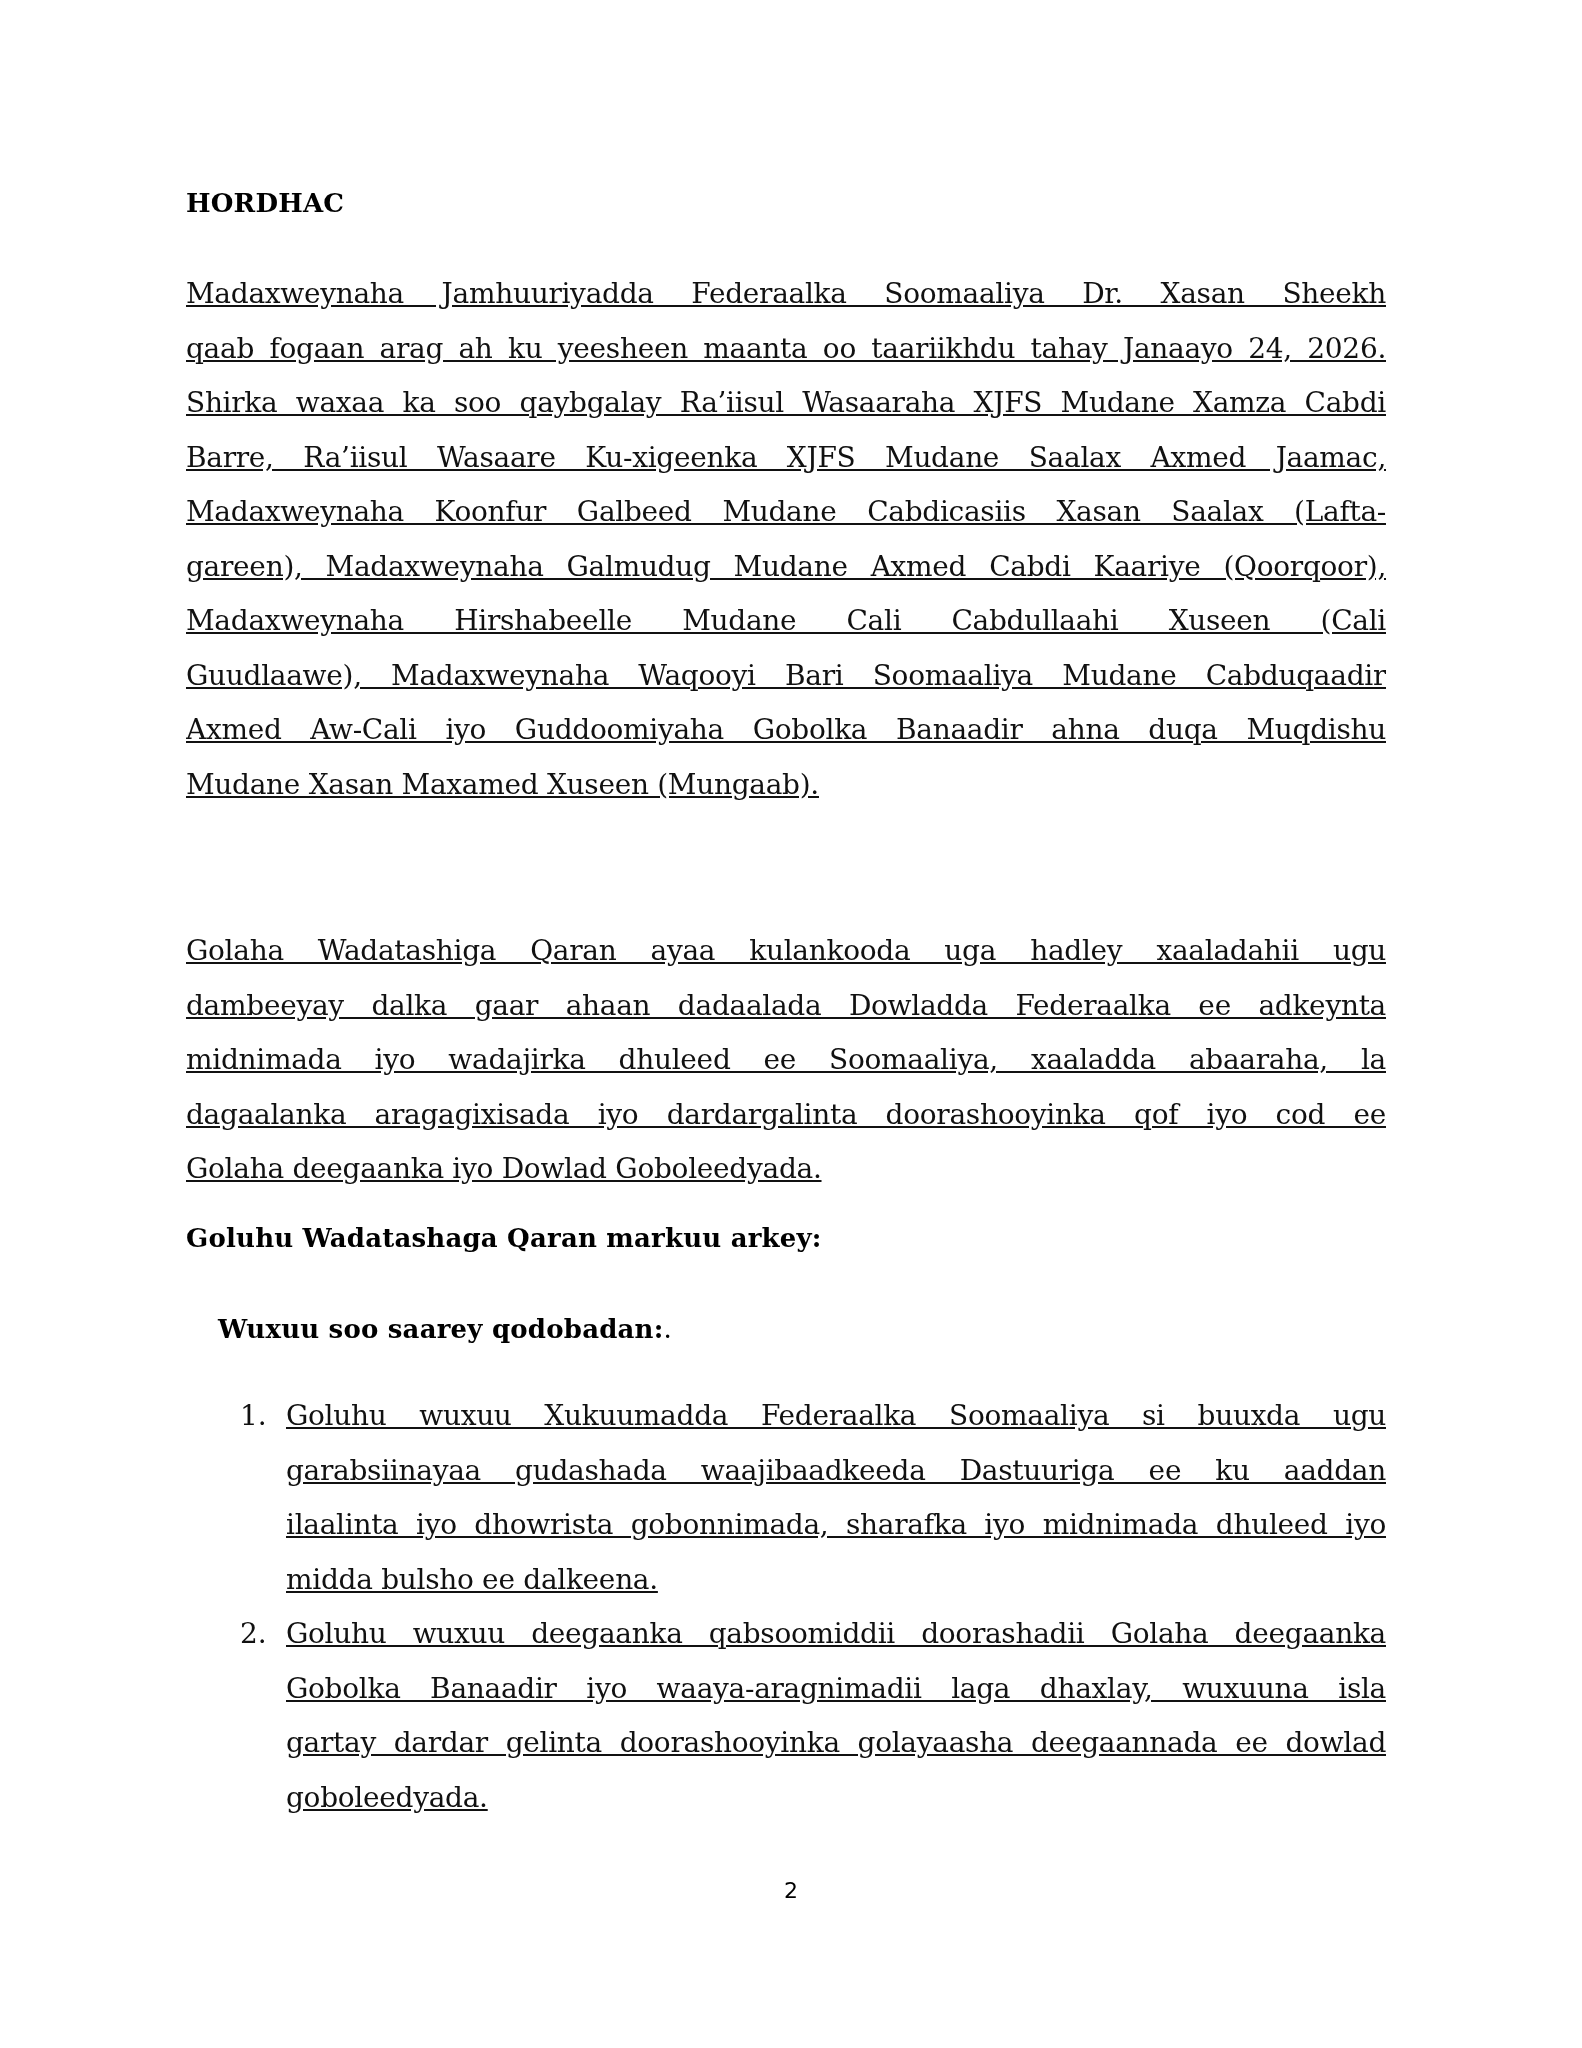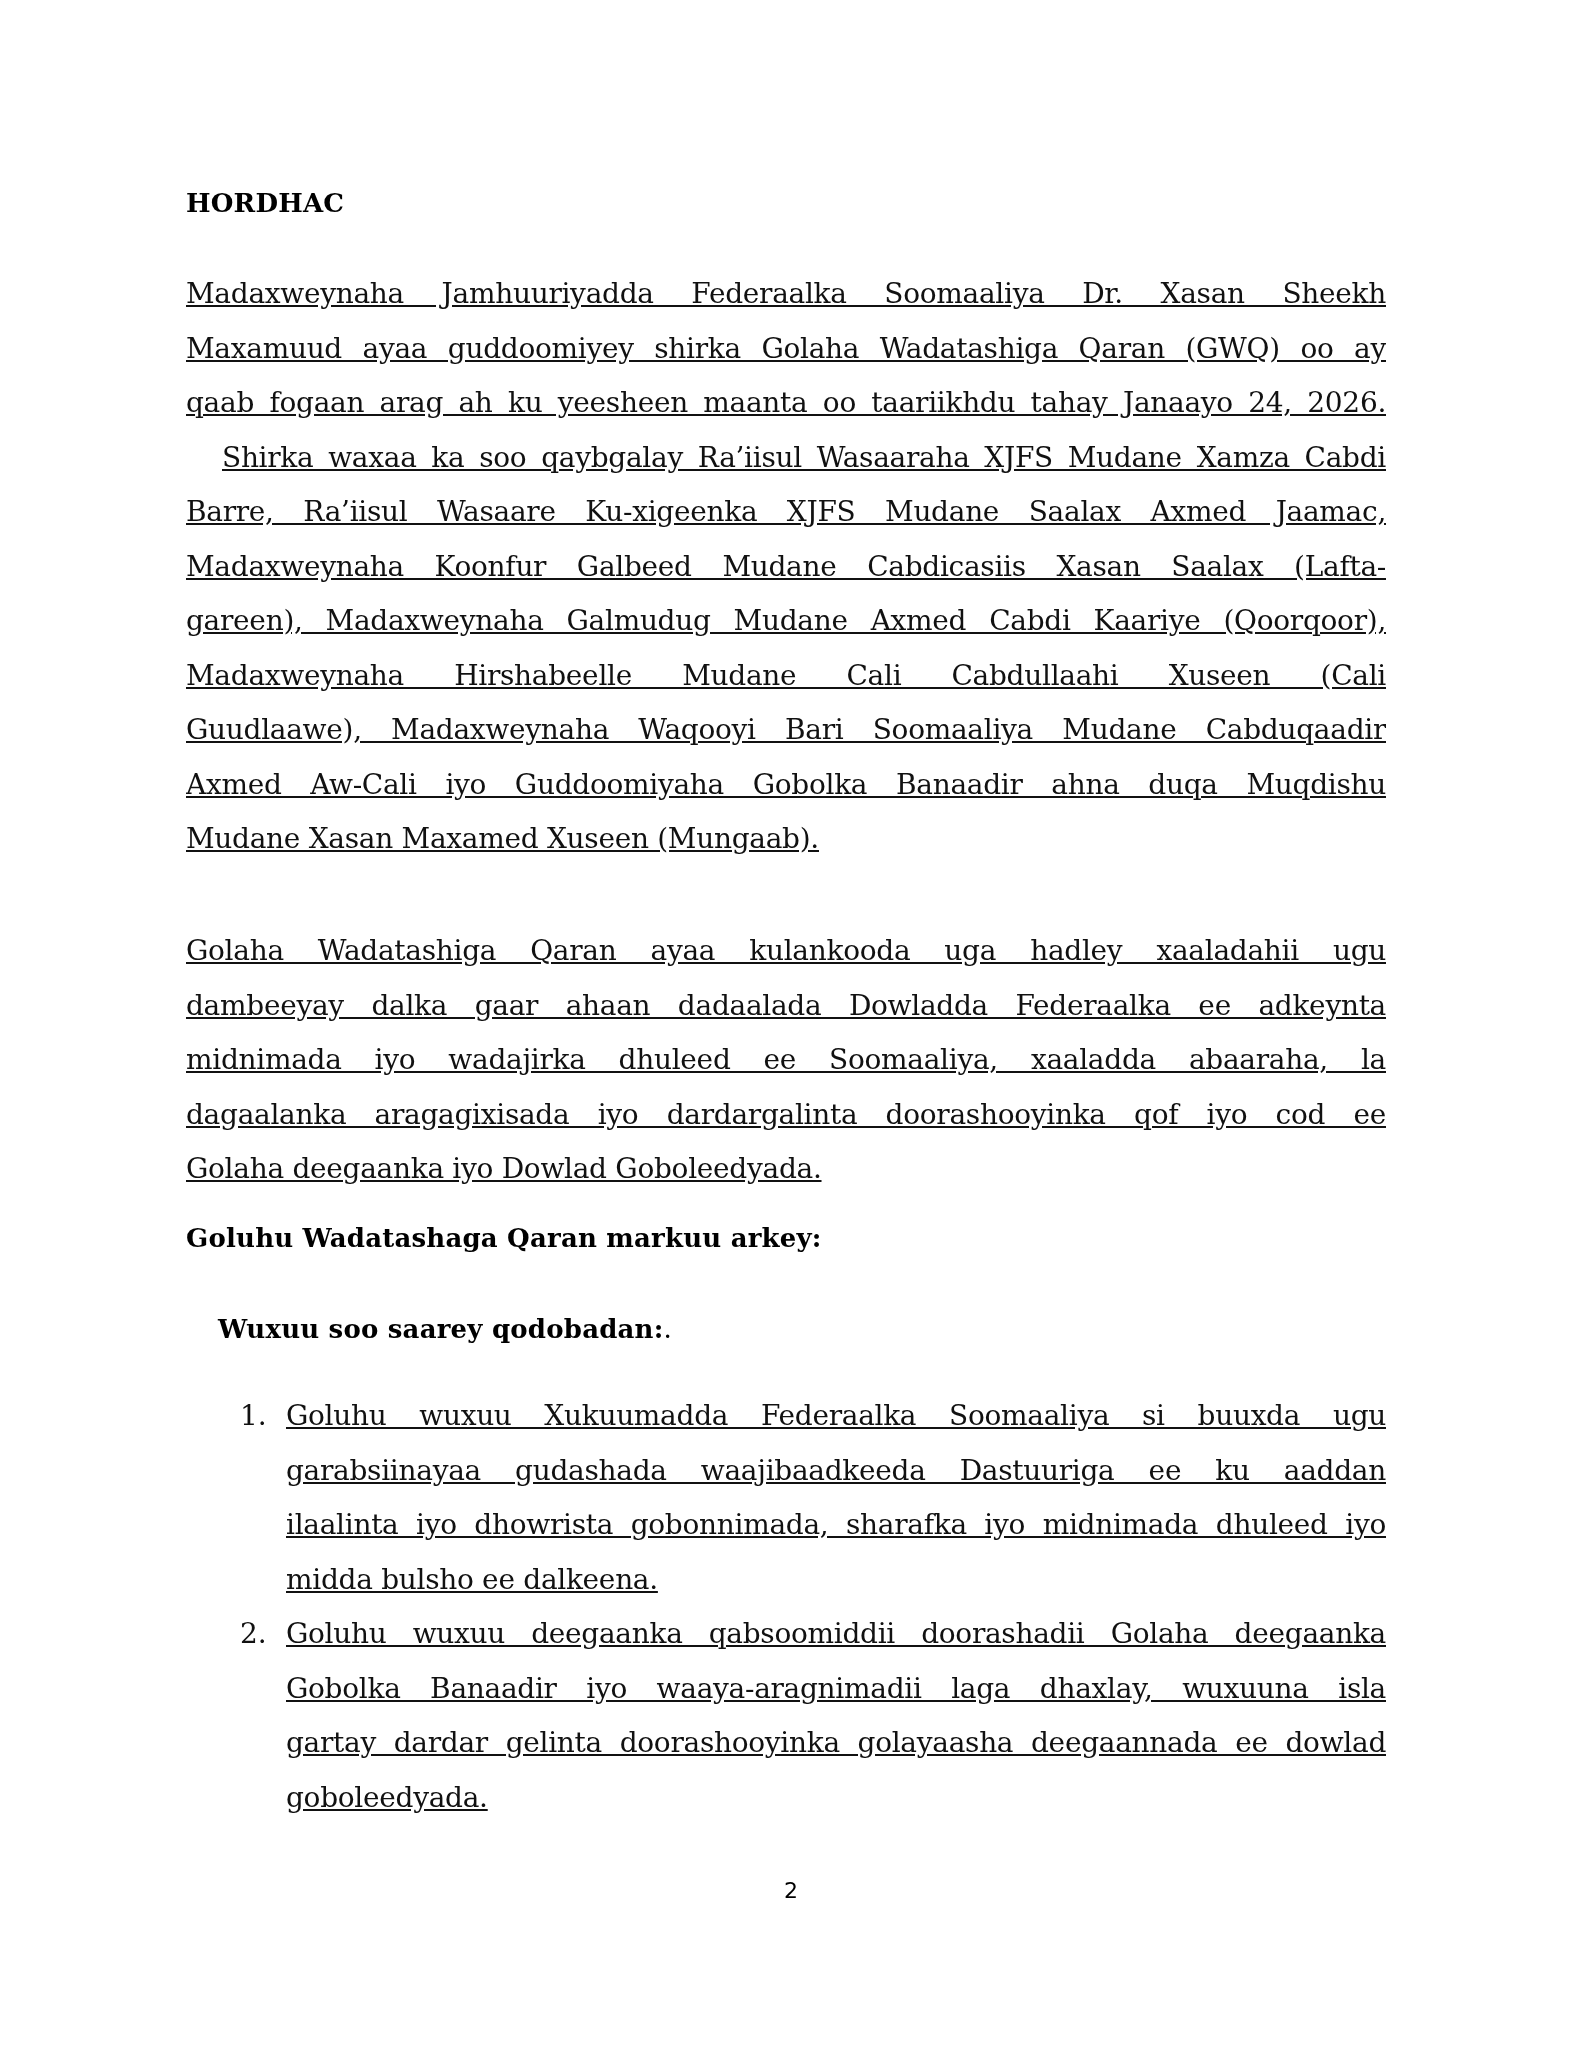--- a/index.html
+++ b/index.html
@@ -38,23 +38,22 @@
   </style>
 </head>
 <body>
 
 <div class="page">
 
   <div class="heading" style="top:188px;">HORDHAC</div>
 
   <div class="para" style="top:267px;">
     <span class="line" style="white-space: normal; overflow: hidden;">Madaxweynaha Jamhuuriyadda Federaalka Soomaaliya Dr. Xasan Sheekh</span>
-    <span class="line" style="white-space: normal; overflow: hidden;">Maxamuud ayaa guddoomiyey shirka Golaha Wadatashiga Qaran (GWQ) oo ay</span>
     <span class="line" style="white-space: normal; overflow: hidden;">qaab fogaan arag ah ku yeesheen maanta oo taariikhdu tahay Janaayo 24, 2026.</span>
-    <span class="line" style="white-space: normal; overflow: hidden; margin-left: 36px;">Shirka waxaa ka soo qaybgalay Ra’iisul Wasaaraha XJFS Mudane Xamza Cabdi</span>
+    <span class="line" style="white-space: normal; overflow: hidden;">Shirka waxaa ka soo qaybgalay Ra’iisul Wasaaraha XJFS Mudane Xamza Cabdi</span>
     <span class="line" style="white-space: normal; overflow: hidden;">Barre, Ra’iisul Wasaare Ku-xigeenka XJFS Mudane Saalax Axmed Jaamac,</span>
     <span class="line" style="white-space: normal; overflow: hidden;">Madaxweynaha Koonfur Galbeed Mudane Cabdicasiis Xasan Saalax (Lafta-</span>
     <span class="line" style="white-space: normal; overflow: hidden;">gareen), Madaxweynaha Galmudug Mudane Axmed Cabdi Kaariye (Qoorqoor),</span>
     <span class="line" style="white-space: normal; overflow: hidden;">Madaxweynaha Hirshabeelle Mudane Cali Cabdullaahi Xuseen (Cali</span>
     <span class="line" style="white-space: normal; overflow: hidden;">Guudlaawe), Madaxweynaha Waqooyi Bari Soomaaliya Mudane Cabduqaadir</span>
     <span class="line" style="white-space: normal; overflow: hidden;">Axmed Aw-Cali iyo Guddoomiyaha Gobolka Banaadir ahna duqa Muqdishu</span>
     <span class="line last" style="white-space: normal; overflow: hidden;">Mudane Xasan Maxamed Xuseen (Mungaab).</span>
   </div>
 
   <div class="para" style="top:924px;">

